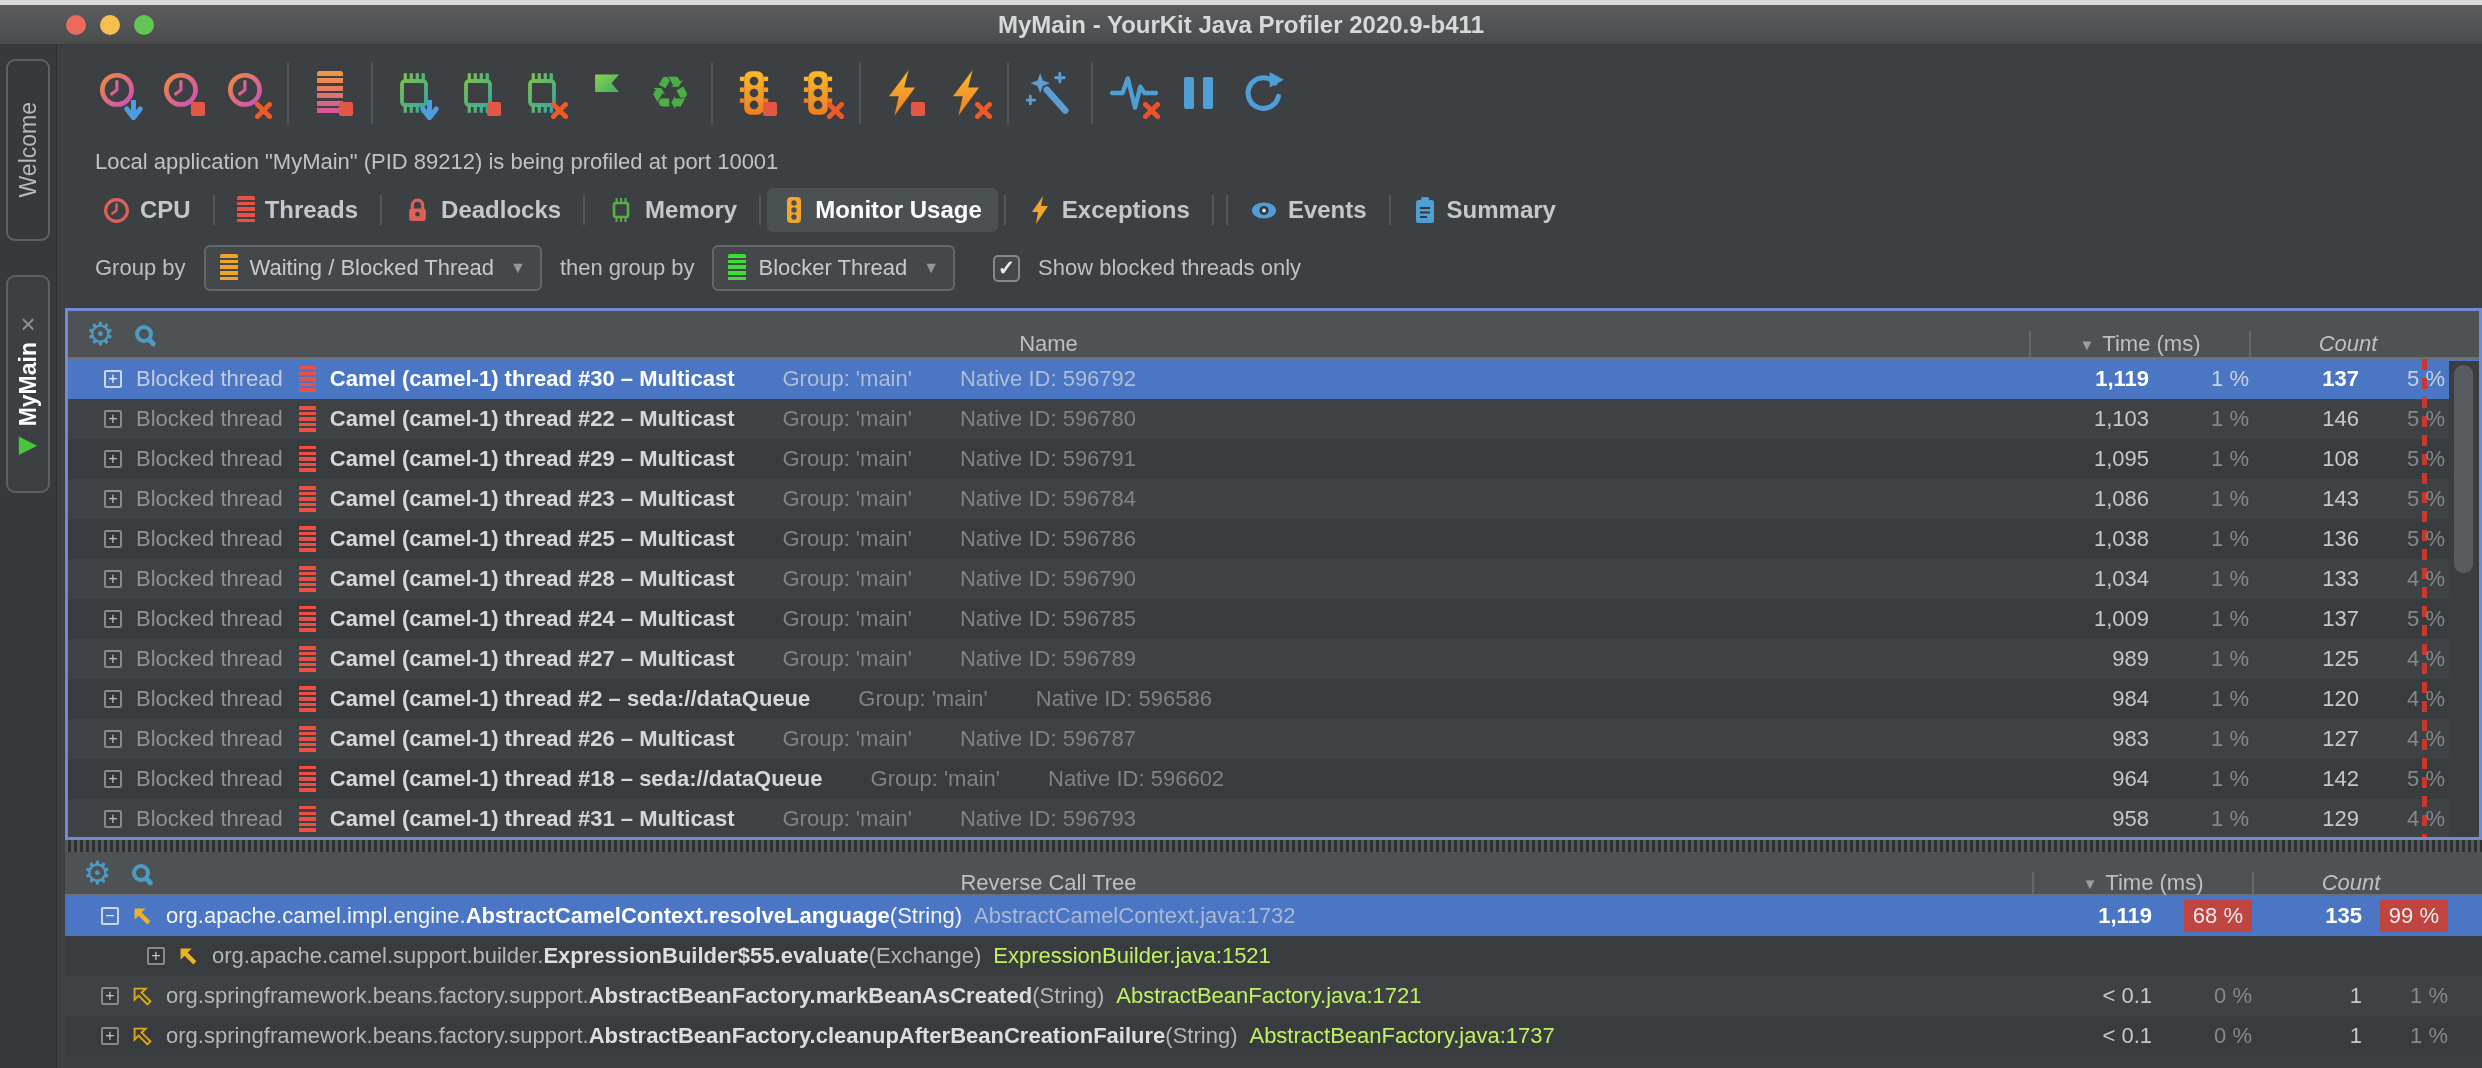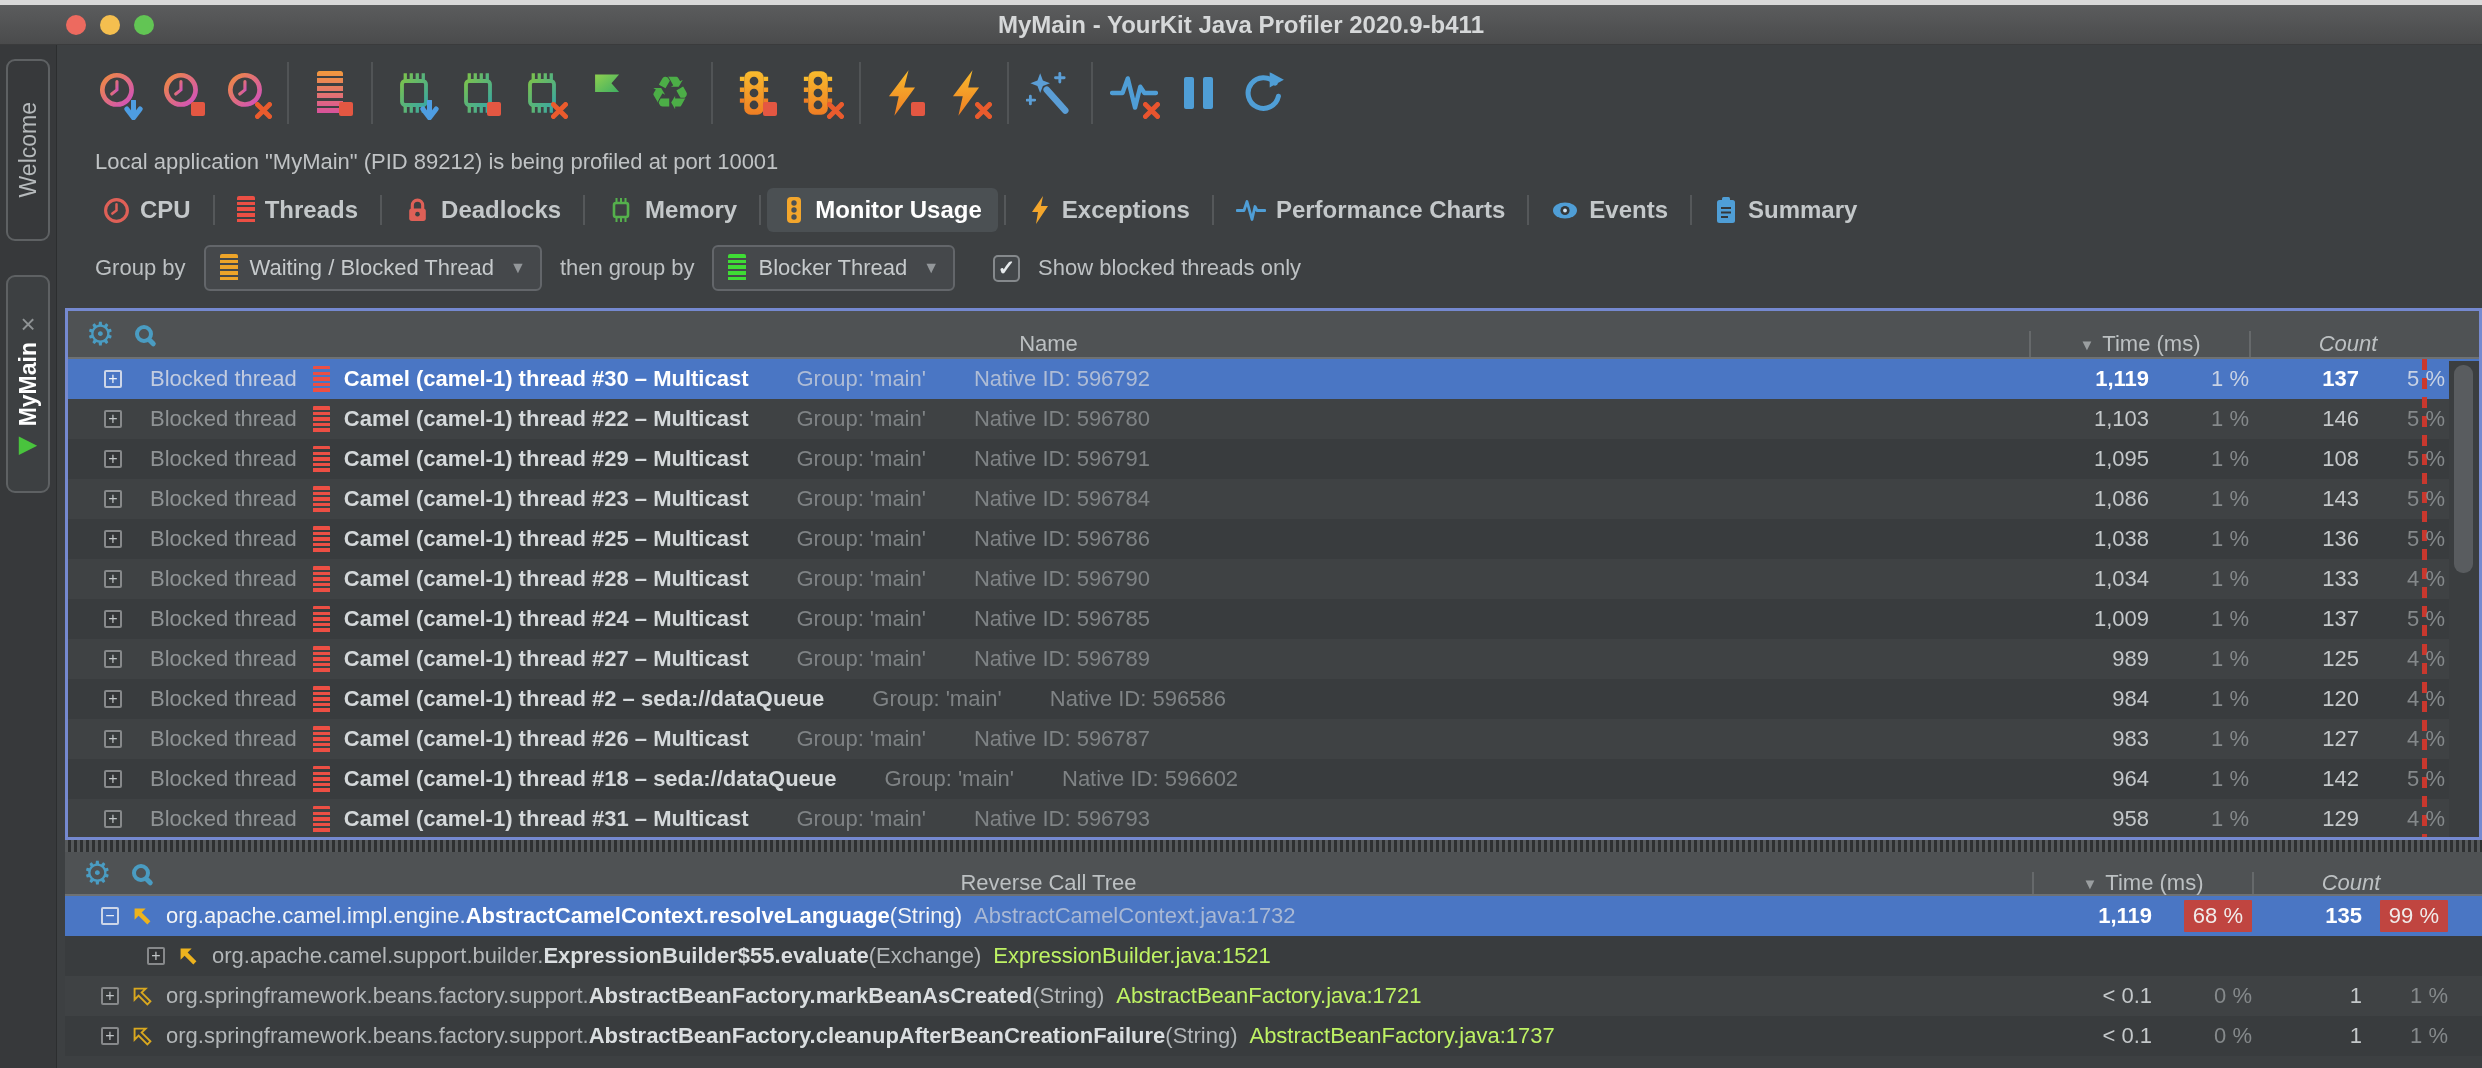--- a/index.html
+++ b/index.html
@@ -79,21 +79,21 @@
   .gutter { width:34px; }
 
   .rows { position:relative; }
   .trow, .crow { display:flex; align-items:center; height:40px; background:#3f4244; }
   .trow:nth-child(even), .crow:nth-child(even) { background:#393c3e; }
   .trow.sel, .crow.sel { background:#4a76c4; }
 
   .toggle-box { flex:none; width:18px; height:18px; border:2px solid #87898b; border-radius:2px; color:#bfc3c5; background:rgba(0,0,0,.12);
                 font-size:16px; line-height:14px; text-align:center; margin-left:36px; }
   .sel .toggle-box { border-color:#cdd6e8; color:#eef2f8; background:transparent; }
-  .trow .lbl { color:#8f9395; font-size:22px; margin-left:28px; flex:none; }
+  .trow .lbl { color:#8f9395; font-size:22px; margin-left:14px; flex:none; }
   .trow.sel .lbl { color:#c2cce0; }
   .thread-ico { flex:none; width:17px; height:27px; margin-left:16px; background:repeating-linear-gradient(180deg,#ec4f44 0 3.5px,transparent 3.5px 5.6px); border-radius:1px; }
   .trow .thr { color:#d4d8da; font-size:22px; font-weight:bold; margin-left:14px; white-space:nowrap; }
   .trow.sel .thr { color:#ffffff; }
   .trow .grp, .trow .nid { color:#7f8385; font-size:22px; margin-left:48px; white-space:nowrap; }
   .trow.sel .grp, .trow.sel .nid { color:#aebcd6; }
   .spacer { flex:1; }
   .num { width:120px; text-align:right; color:#c4c8ca; font-size:22px; position:relative; z-index:2; }
   .pct { width:100px; text-align:right; color:#85898b; font-size:22px; position:relative; z-index:2; }
   .num.cnt { width:110px; } .pct.cnt { width:86px; }
@@ -373,26 +373,20 @@
           <span>Monitor Usage</span>
         </div>
         <span class="tab-sep"></span>
         <div class="tab">
           <svg width="24" height="30" viewBox="0 0 24 30">
               <polygon points="15,1 4,17 10,17 8,29 20,11 13,11" fill="#f3a62c"></polygon>
             </svg>
           <span>Exceptions</span>
         </div>
         <span class="tab-sep"></span>
-        <div class="tab">
-          <svg width="30" height="27" viewBox="0 0 30 26">
-              <polyline points="1,13 8,13 11,4 16,22 19,9 21,13 29,13" fill="none" stroke="#4f9ed6" stroke-width="2.8" stroke-linejoin="round" stroke-linecap="round"></polyline>
-            </svg>
-          <span>Performance Charts</span>
-        </div>
         <span class="tab-sep"></span>
         <div class="tab">
           <svg width="28" height="27" viewBox="0 0 28 26">
               <ellipse cx="14" cy="13" rx="12" ry="8" fill="#4f9ed6"></ellipse>
               <circle cx="14" cy="13" r="4.6" fill="#34383a"></circle>
               <circle cx="14" cy="13" r="1.9" fill="#cfe3f2"></circle>
             </svg>
           <span>Events</span>
         </div>
         <span class="tab-sep"></span>

